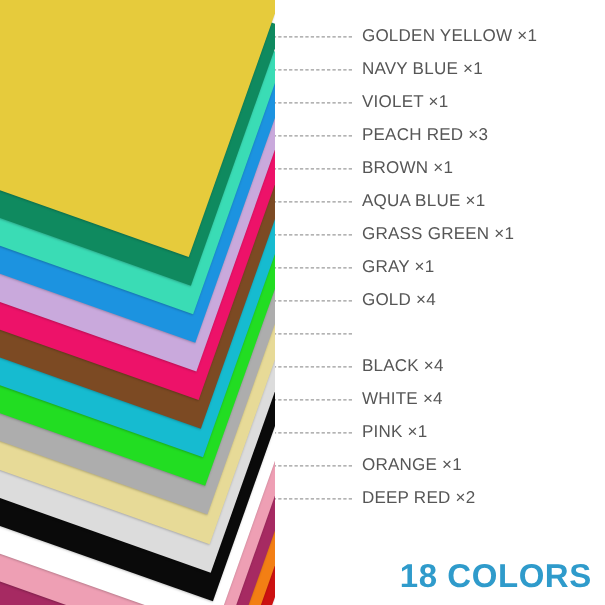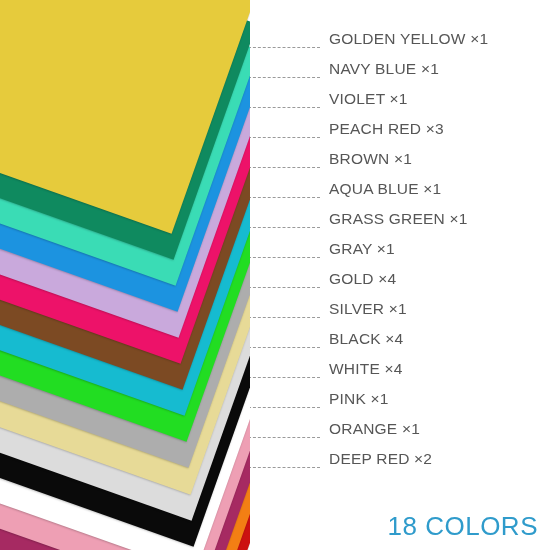--- a/index.html
+++ b/index.html
@@ -36,21 +36,21 @@
 
   
   #legend {
     position: absolute;
     left: 248px;
     top: 18px;
     width: 302px;
   }
   .legend-row {
     display: flex;
-    align-items: flex-end;
+    align-items: center;
     height: 30px;
   }
   .leader {
     width: 72px;
     flex: 0 0 72px;
     height: 0;
     border-top: 1.5px dashed #9a9a9a;
     margin-right: 9px;
   }
   .legend-label {
@@ -58,22 +58,22 @@
     letter-spacing: 0.2px;
     color: #565656;
     white-space: nowrap;
   }
 
   
   #headline {
     position: absolute;
     right: 12px;
     bottom: 8px;
-    font-size: 26px;
-    font-weight: normal;
+    font-size: 30px;
+    font-weight: bold;
     letter-spacing: 0.5px;
     color: #2F9BCB;
   }
 </style>
 </head>
 <body>
 
 <div id="page">
 
   <div id="sheet-stack">
@@ -129,21 +129,20 @@
       <div class="legend-row">
         <span class="leader"></span>
         <span class="legend-label">GRAY ×1</span>
       </div>
       <div class="legend-row">
         <span class="leader"></span>
         <span class="legend-label">GOLD ×4</span>
       </div>
       <div class="legend-row">
         <span class="leader"></span>
-        <span class="legend-label">SILVER ×1</span>
       </div>
       <div class="legend-row">
         <span class="leader"></span>
         <span class="legend-label">BLACK ×4</span>
       </div>
       <div class="legend-row">
         <span class="leader"></span>
         <span class="legend-label">WHITE ×4</span>
       </div>
       <div class="legend-row">

